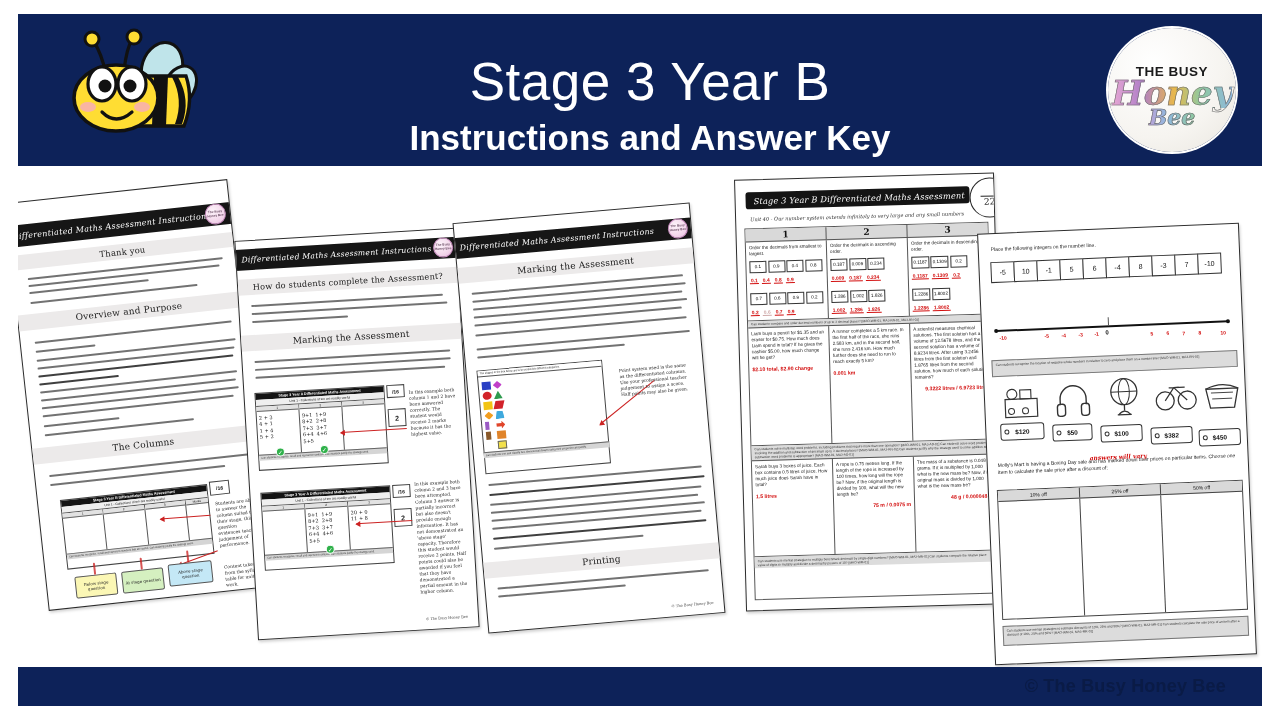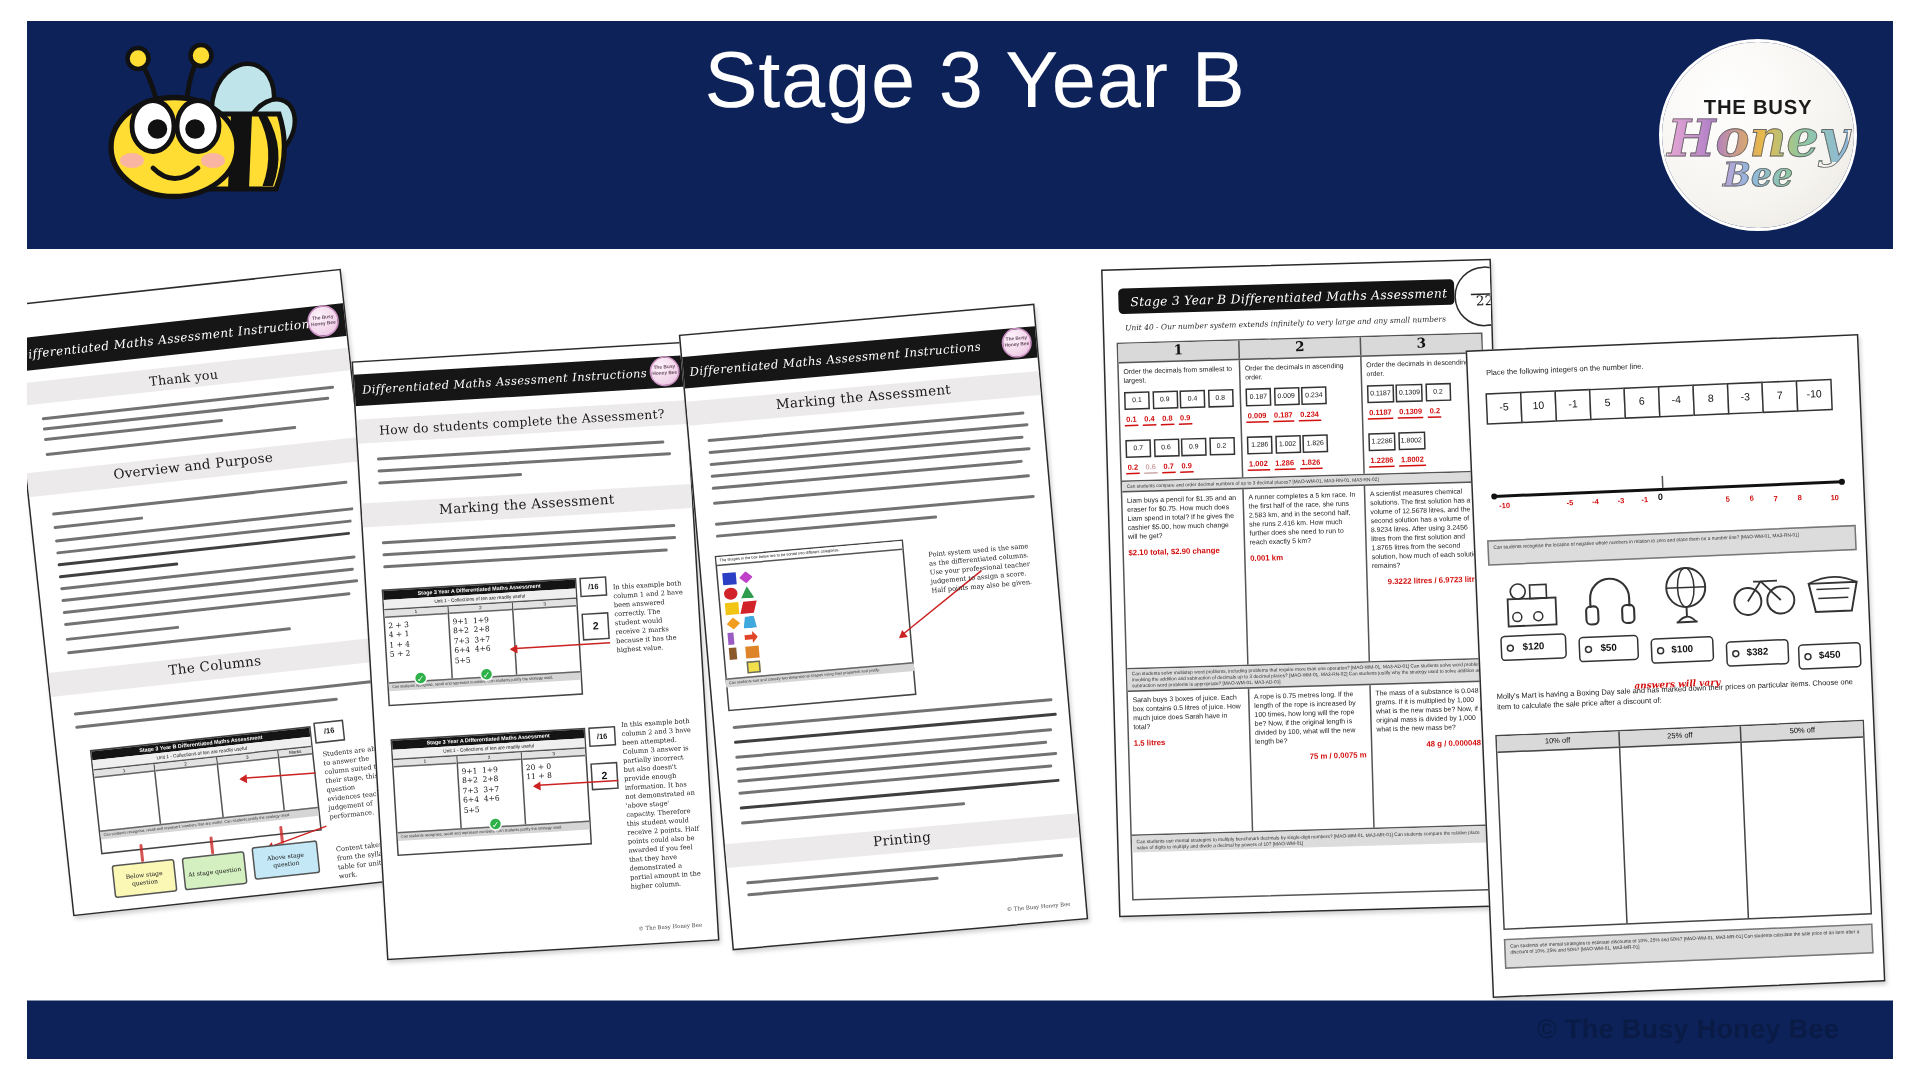--- a/index.html
+++ b/index.html
@@ -39,21 +39,21 @@
   }
   .logo-bee {
     font-family: "DejaVu Serif", serif; font-style: italic; font-weight: bold;
     font-size: 22px; line-height: 26px; margin-top: -4px;
     background: linear-gradient(90deg,#b9a2d8 0%,#8fb8dd 40%,#8fc9a0 100%);
     -webkit-background-clip: text; background-clip: text; color: transparent;
     -webkit-text-stroke: 0.6px #6a6a6a;
   }
   .header-title-zone {
     position: absolute; left: 200px; right: 180px; top: 10px; bottom: 6px;
-    display: flex; flex-direction: column; align-items: center; justify-content: space-between;
+    display: flex; flex-direction: column; align-items: center; justify-content: flex-end;
   }
   .title-main {
     color: #ffffff; font-size: 53px; font-weight: normal; line-height: 60px;
     letter-spacing: .5px; white-space: nowrap;
   }
   .title-sub {
     color: #ffffff; font-size: 35px; font-weight: bold; line-height: 44px;
     margin-top: 4px; white-space: nowrap;
   }
 
@@ -276,20 +276,21 @@
 
         <ellipse cx="30" cy="79" rx="8" ry="5" fill="#f8aeb6" opacity=".85"></ellipse>
         <ellipse cx="84" cy="79" rx="8" ry="5" fill="#f8aeb6" opacity=".85"></ellipse>
 
         <path d="M44 84 Q58 98 74 84" stroke="#111" stroke-width="3.2" fill="none" stroke-linecap="round"></path>
       </svg>
     </div>
 
     <div class="header-title-zone">
       <div class="title-main">Stage 3 Year B</div>
+      <div class="title-sub">Instructions and Answer Key</div>
     </div>
 
     <div class="logo-wrap">
       <div class="logo-the-busy">THE BUSY</div>
       <div class="logo-honey">Honey</div>
       <div class="logo-bee">Bee</div>
     </div>
   </div>
 
   <div class="canvas">

